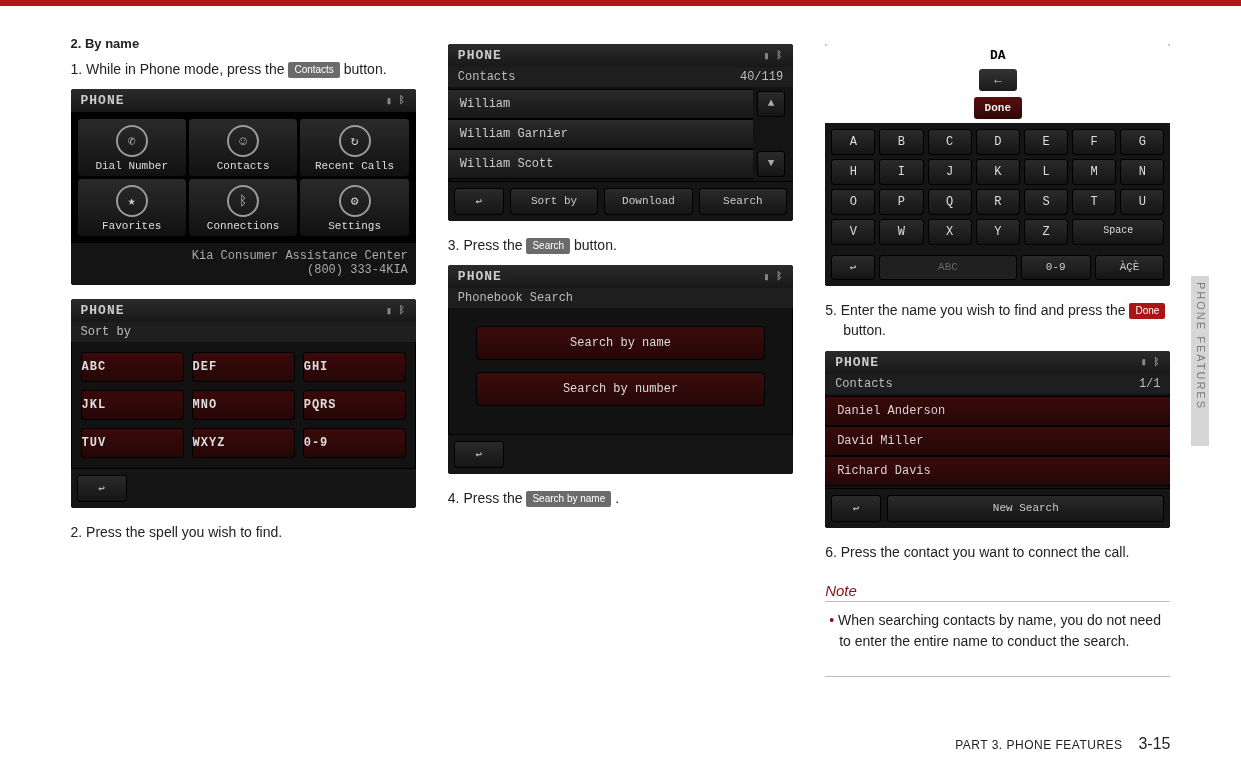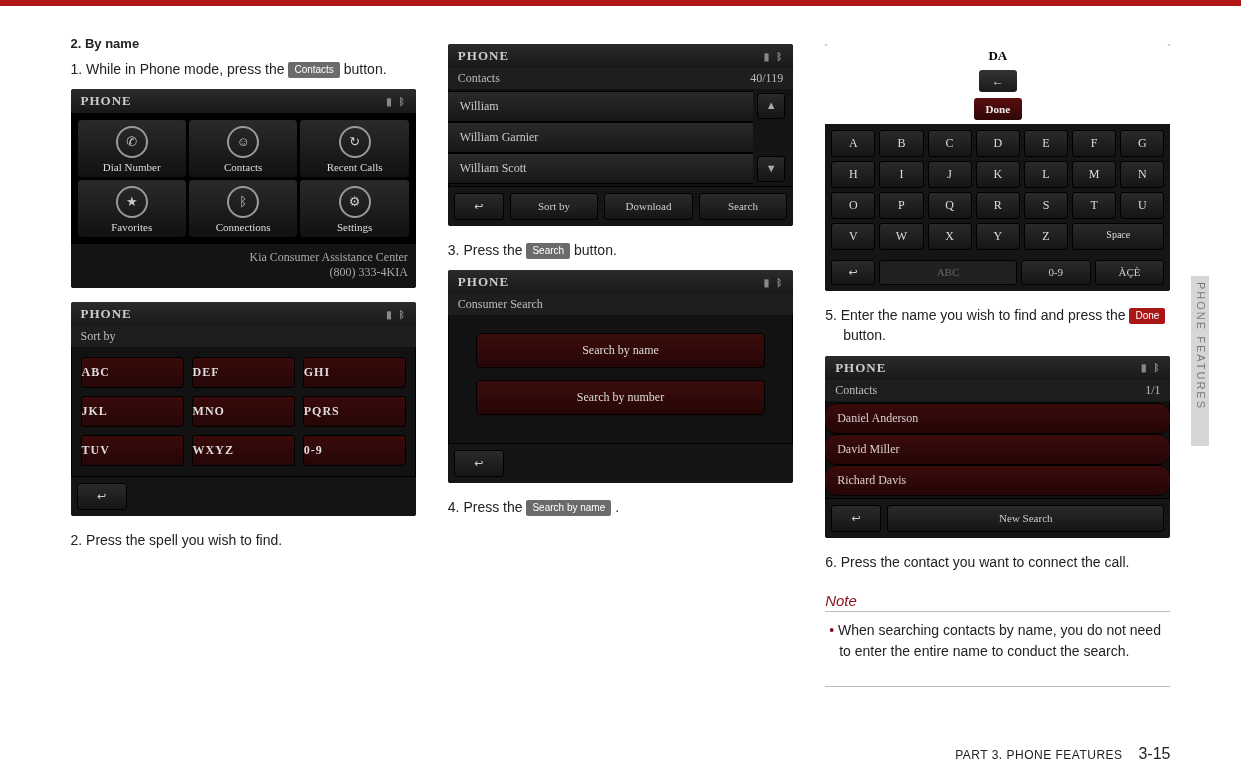--- a/index.html
+++ b/index.html
@@ -105,21 +105,21 @@
     letter-spacing: 0;
   }
 
   
   .shot {
     background: #121212;
     color: #ddd;
     border-radius: 3px;
     overflow: hidden;
     margin: 8px 0 14px;
-    font-family: Liberation Serif, serif;
+    font-family: Liberation Mono, monospace;
     box-shadow: 0 0 0 1px #000 inset;
   }
   .shot .titlebar {
     display: flex;
     justify-content: space-between;
     align-items: center;
     padding: 4px 10px;
     background: linear-gradient(#2b2b2b,#181818);
     font-size: 13px;
     font-weight: bold;
@@ -329,21 +329,21 @@
     background: linear-gradient(#3c0c0c,#260606);
     border: 1px solid #000;
     border-radius: 4px;
     text-align: center;
     padding: 9px 0;
     font-size: 12px;
     color: #ddd;
   }
 
   
-  .reslist .row { background: linear-gradient(#3a0b0b,#250606); color:#dcd0d0;border-radius:12px; }
+  .reslist .row { background: linear-gradient(#3a0b0b,#250606); color:#dcd0d0; }
 </style>
 </head>
 <body>
 
 <div class="topbar"></div>
 
 <div class="page">
 
   <div class="sidetab"></div>
   <div class="sidetab-label">PHONE FEATURES</div>
@@ -452,21 +452,21 @@
 
       <div class="shot">
         <div class="titlebar">
           <span>PHONE</span>
           <span class="icons">
             <span>▮</span>
             <span>ᛒ</span>
           </span>
         </div>
         <div class="subbar">
-            <span>Consumer Search</span>
+            <span>Phonebook Search</span>
           </div>
         <div class="searchby">
           <div class="opt">Search by name</div>
           <div class="opt">Search by number</div>
         </div>
         <div class="bottombar">
           <div class="barbtn back">↩</div>
         </div>
       </div>
 

